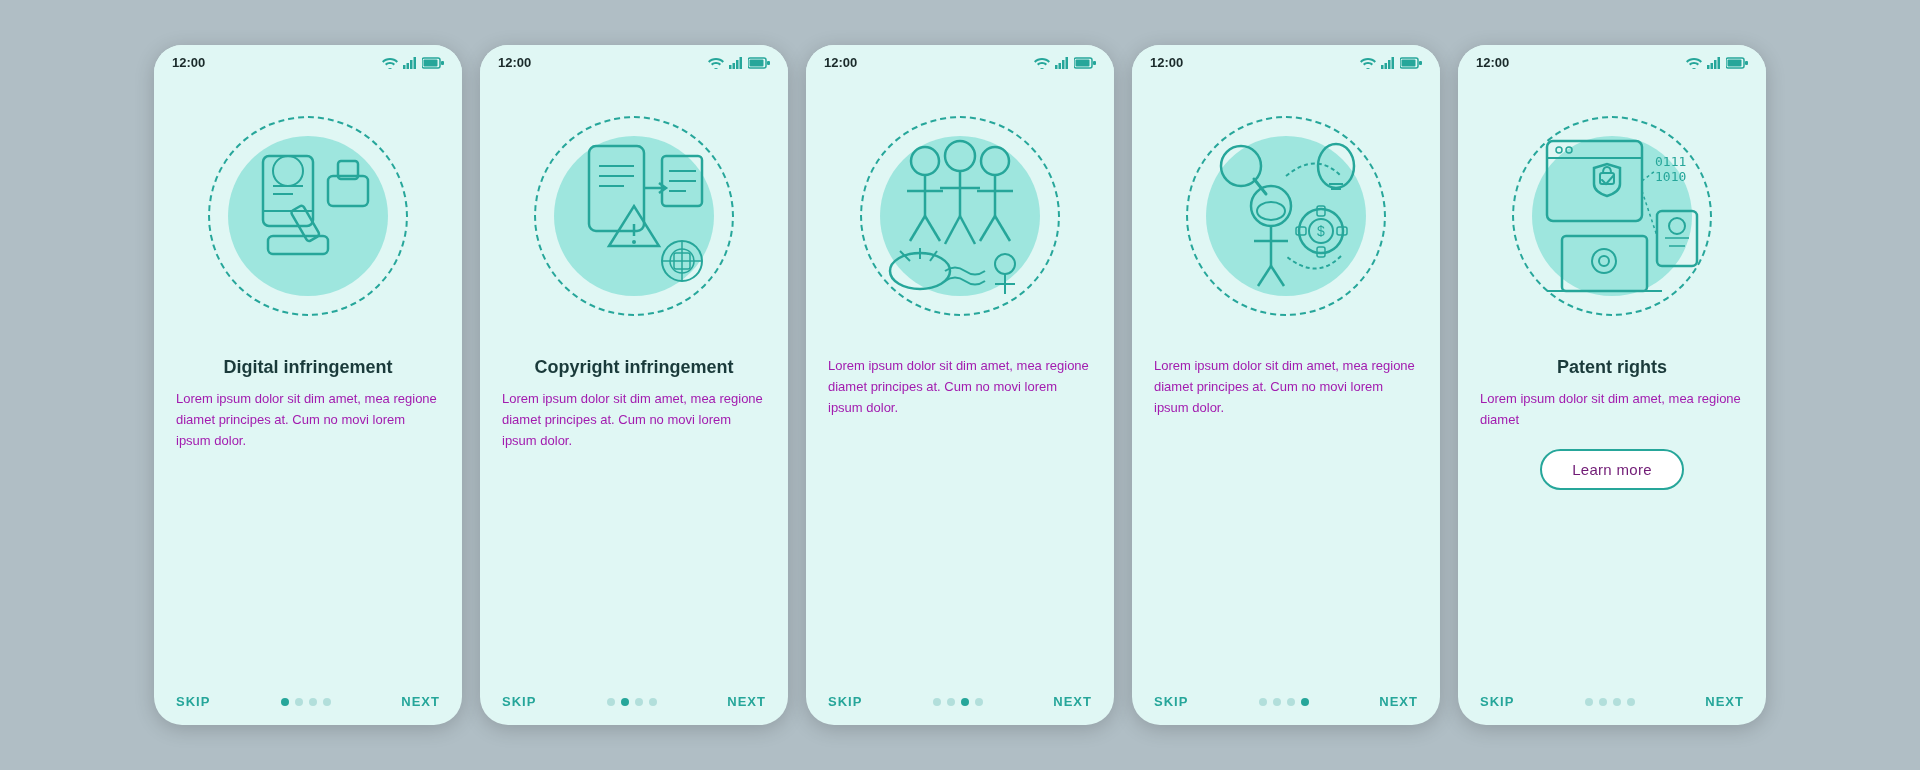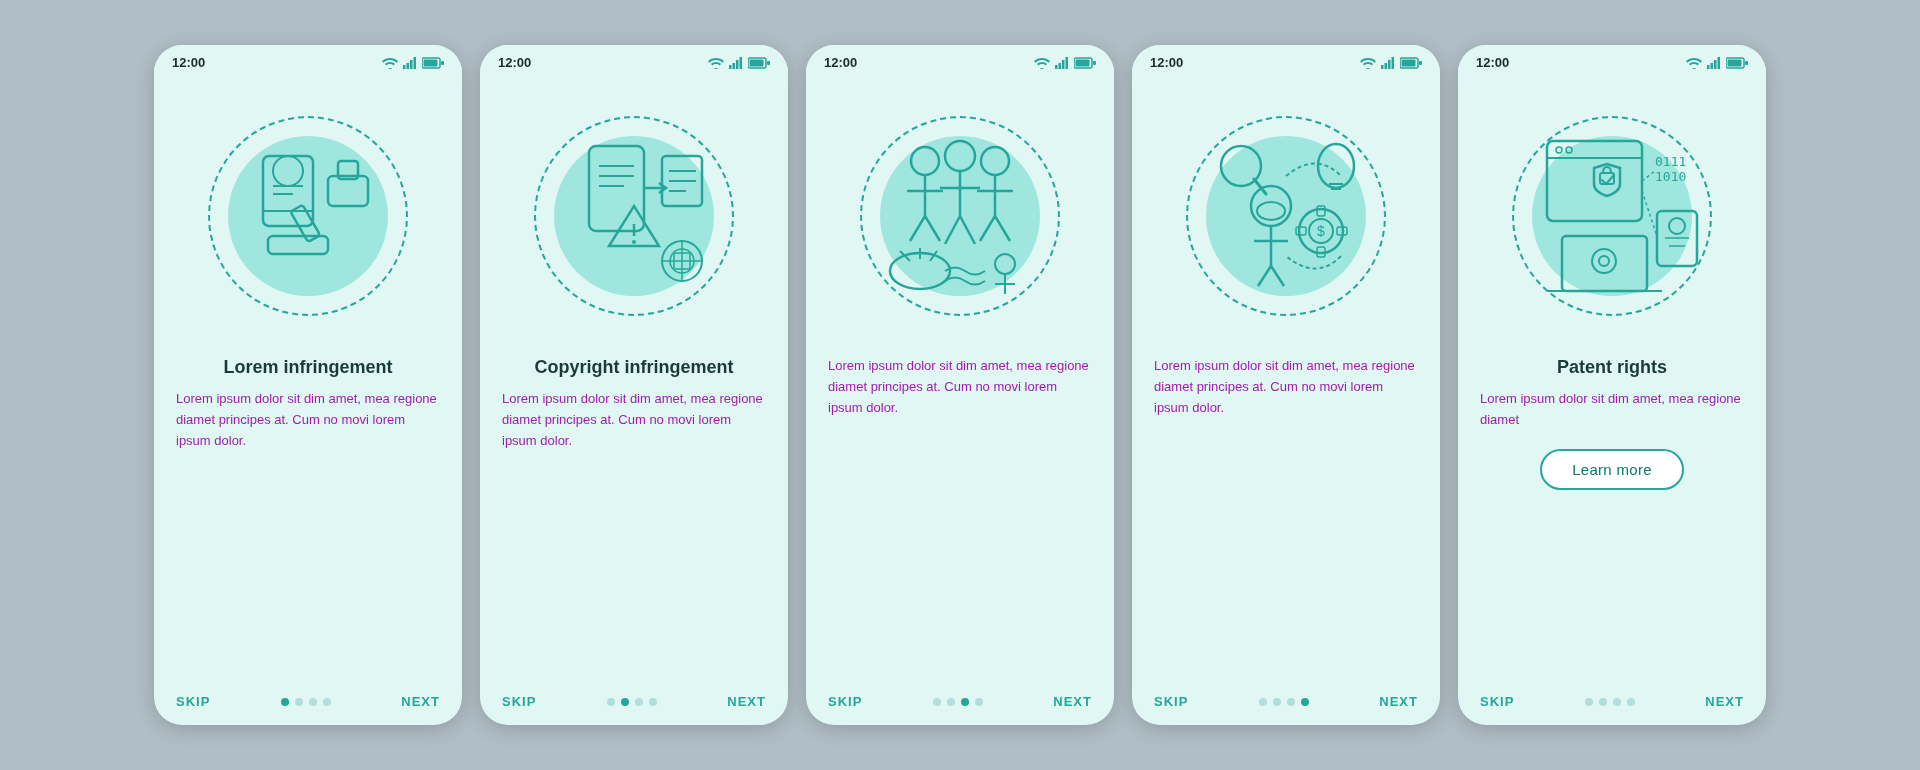--- a/index.html
+++ b/index.html
@@ -96,21 +96,21 @@
       color: #a21caf;
       line-height: 1.6;
       text-align: left;
       margin-bottom: 8px;
     }
     .learn-more-btn {
       border: 2px solid #26a69a;
       border-radius: 30px;
       padding: 10px 30px;
       background: white;
-      color: #0f766e;
+      color: #701a75;
       font-size: 15px;
       font-weight: 500;
       cursor: pointer;
       align-self: center;
       margin: 10px 0;
       letter-spacing: 0.3px;
     }
     .nav-bar {
       display: flex;
       justify-content: space-between;
@@ -179,21 +179,21 @@
 
         <rect x="55" y="40" width="50" height="70" rx="6" fill="none" stroke="#26a69a" stroke-width="2.5"></rect>
         <circle cx="80" cy="55" r="15" fill="none" stroke="#26a69a" stroke-width="2"></circle>
         <line x1="55" y1="95" x2="105" y2="95" stroke="#26a69a" stroke-width="2"></line>
 
         <line x1="65" y1="70" x2="95" y2="70" stroke="#26a69a" stroke-width="2"></line>
         <line x1="65" y1="78" x2="85" y2="78" stroke="#26a69a" stroke-width="2"></line>
       </svg>
     </div>
     <div class="content-area">
-      <div class="screen-title">Lorem infringement</div>
+      <div class="screen-title">Digital infringement</div>
       <div class="screen-body">Lorem ipsum dolor sit dim amet, mea regione diamet principes at. Cum no movi lorem ipsum dolor.</div>
     </div>
     <div class="nav-bar">
       <span class="nav-skip">SKIP</span>
       <div class="dots">
         <div class="dot active"></div>
         <div class="dot"></div>
         <div class="dot"></div>
         <div class="dot"></div>
       </div>

